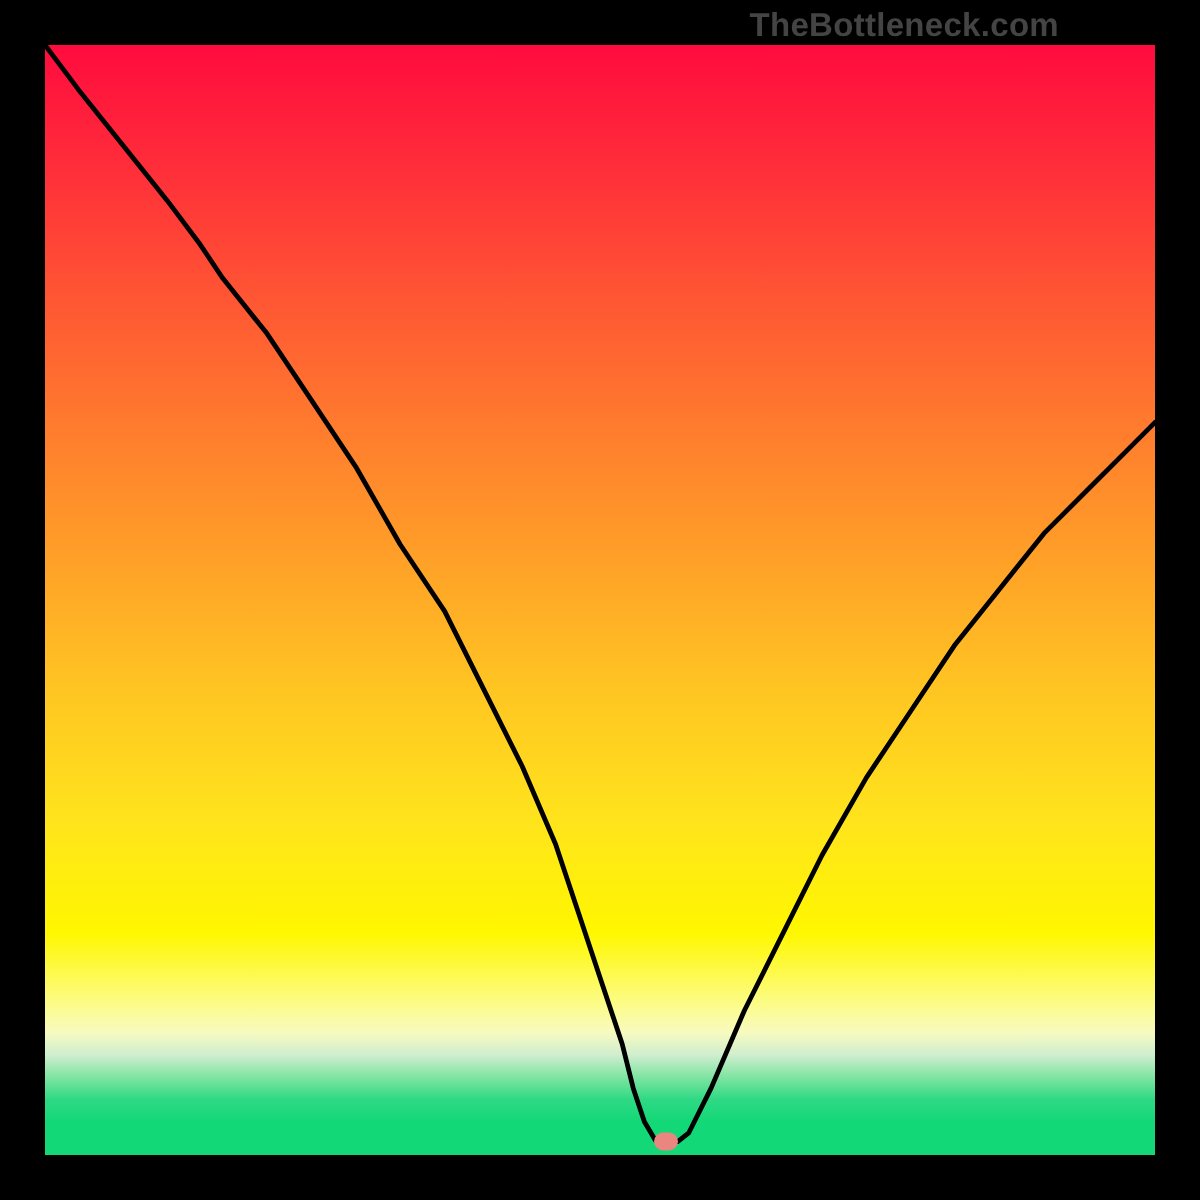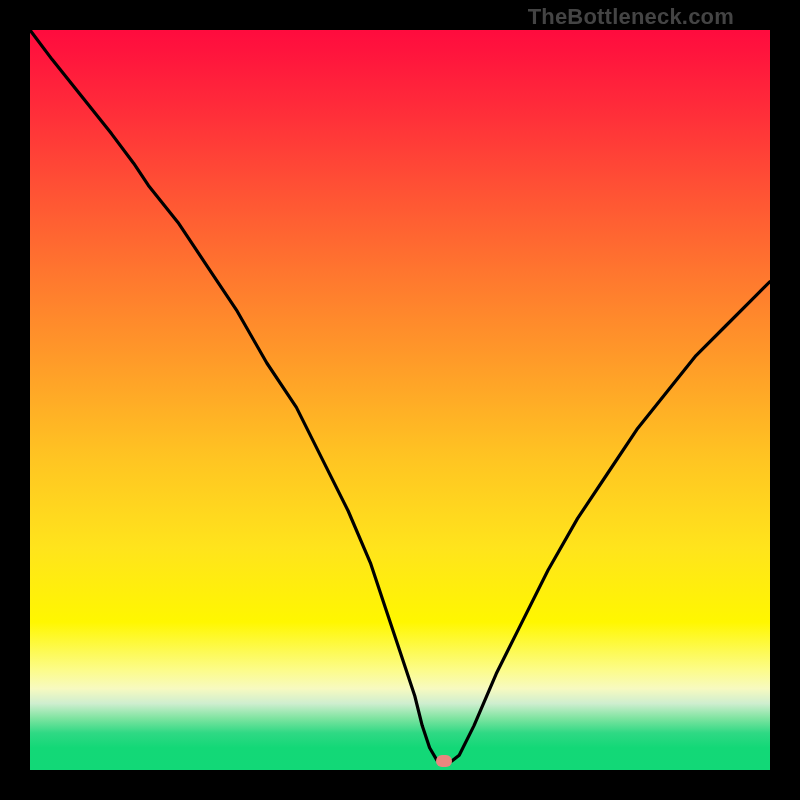--- a/index.html
+++ b/index.html
@@ -9,21 +9,20 @@
     height: 800px;
     background: #000;
     font-family: Arial, Helvetica, sans-serif;
     overflow: hidden;
   }
   .frame {
     position: relative;
     width: 716px;
     height: 800px;
     background: #000;
-    padding-left: 28px;
   }
   .watermark {
     position: absolute;
     top: 4px;
     right: 10px;
     color: #444;
     font-size: 22px;
     font-weight: 600;
     letter-spacing: 0.2px;
     z-index: 10;

